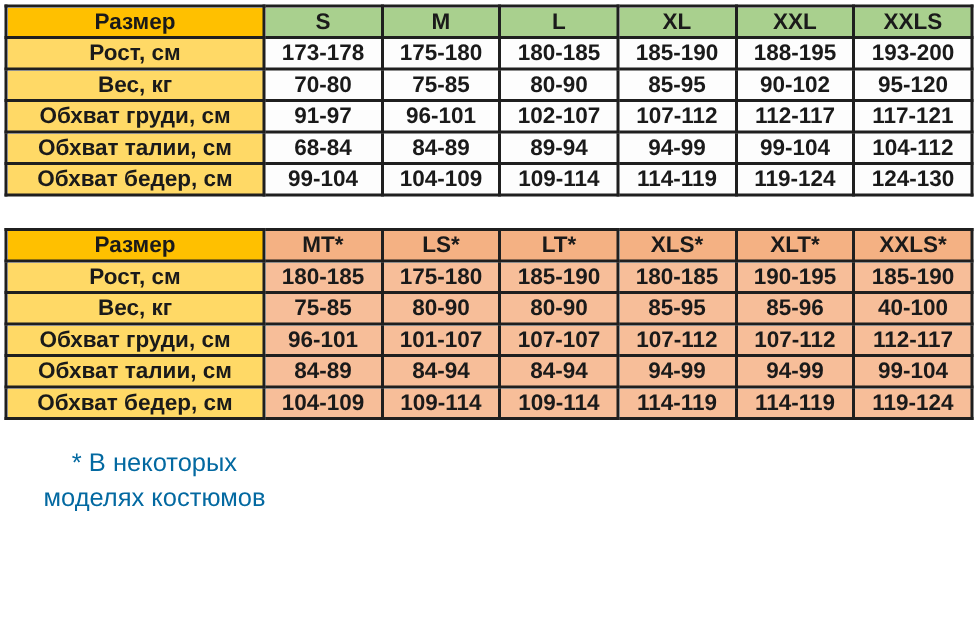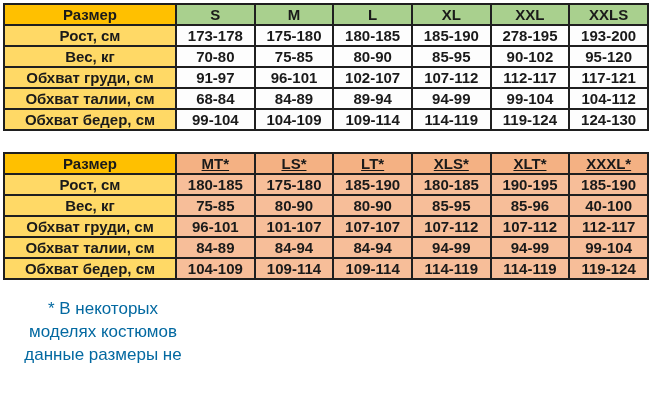--- a/index.html
+++ b/index.html
@@ -42,21 +42,21 @@
     font-size: 15px;
     font-weight: bold;
     color: var(--c-text);
     white-space: nowrap;
     overflow: hidden;
   }
   .size-table th.corner { background: var(--c-corner); }
   .size-table td.label { background: var(--c-rowlabel); margin-top: 37px; }
   .t1 th.size { background: var(--t1-head); }
   .t1 td.val  { background: var(--t1-cell); }
-  .t2 th.size { background: var(--t2-head); text-decoration: underline; }
+  .t2 th.size { background: var(--t2-head); }
   .t2 td.val  { background: var(--t2-cell); }
   .t2 { margin-top: 21px; }
   .footnote {
     width: 198px;
     margin: 17px 0 0 2px;
     text-align: center;
     font-size: 17px;
     line-height: 23px;
     font-weight: normal;
     color: #0369a1;
@@ -83,21 +83,21 @@
           <th class="size">XXLS</th>
         </tr>
       </thead>
       <tbody>
         <tr>
           <td class="label">Рост, см</td>
           <td class="val">173-178</td>
           <td class="val">175-180</td>
           <td class="val">180-185</td>
           <td class="val">185-190</td>
-          <td class="val">278-195</td>
+          <td class="val">188-195</td>
           <td class="val">193-200</td>
         </tr>
         <tr>
           <td class="label">Вес, кг</td>
           <td class="val">70-80</td>
           <td class="val">75-85</td>
           <td class="val">80-90</td>
           <td class="val">85-95</td>
           <td class="val">90-102</td>
           <td class="val">95-120</td>
@@ -138,21 +138,21 @@
         <col span="6">
       </colgroup>
   <thead>
         <tr>
           <th class="corner">Размер</th>
           <th class="size">MT*</th>
           <th class="size">LS*</th>
           <th class="size">LT*</th>
           <th class="size">XLS*</th>
           <th class="size">XLT*</th>
-          <th class="size">XXXL*</th>
+          <th class="size">XXLS*</th>
         </tr>
       </thead>
       <tbody>
         <tr>
           <td class="label">Рост, см</td>
           <td class="val">180-185</td>
           <td class="val">175-180</td>
           <td class="val">185-190</td>
           <td class="val">180-185</td>
           <td class="val">190-195</td>
@@ -193,16 +193,15 @@
           <td class="val">114-119</td>
           <td class="val">114-119</td>
           <td class="val">119-124</td>
         </tr>
       </tbody>
     </table>
 
   <div class="footnote">
       <div>* В некоторых</div>
       <div>моделях костюмов</div>
-      <div>данные размеры не</div>
     </div>
 
 </div>
 
 </body></html>

